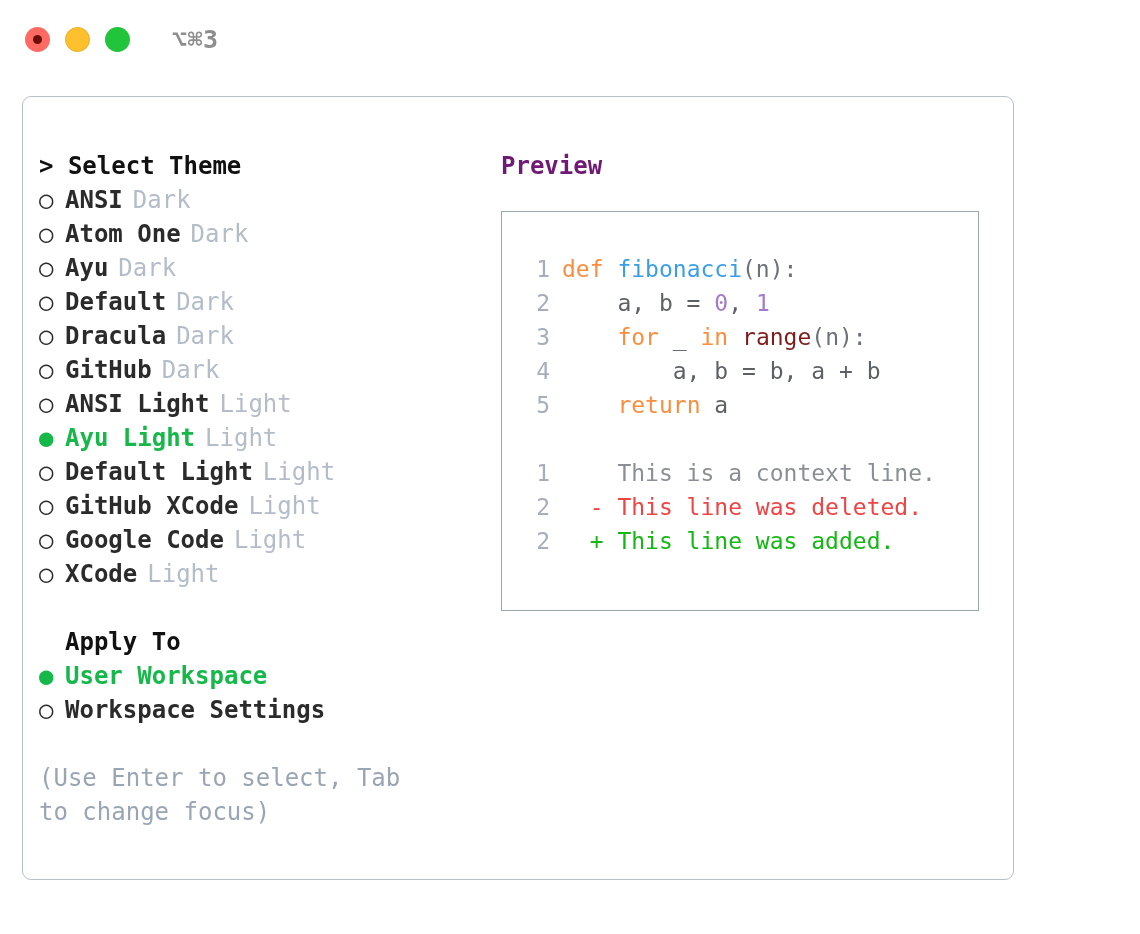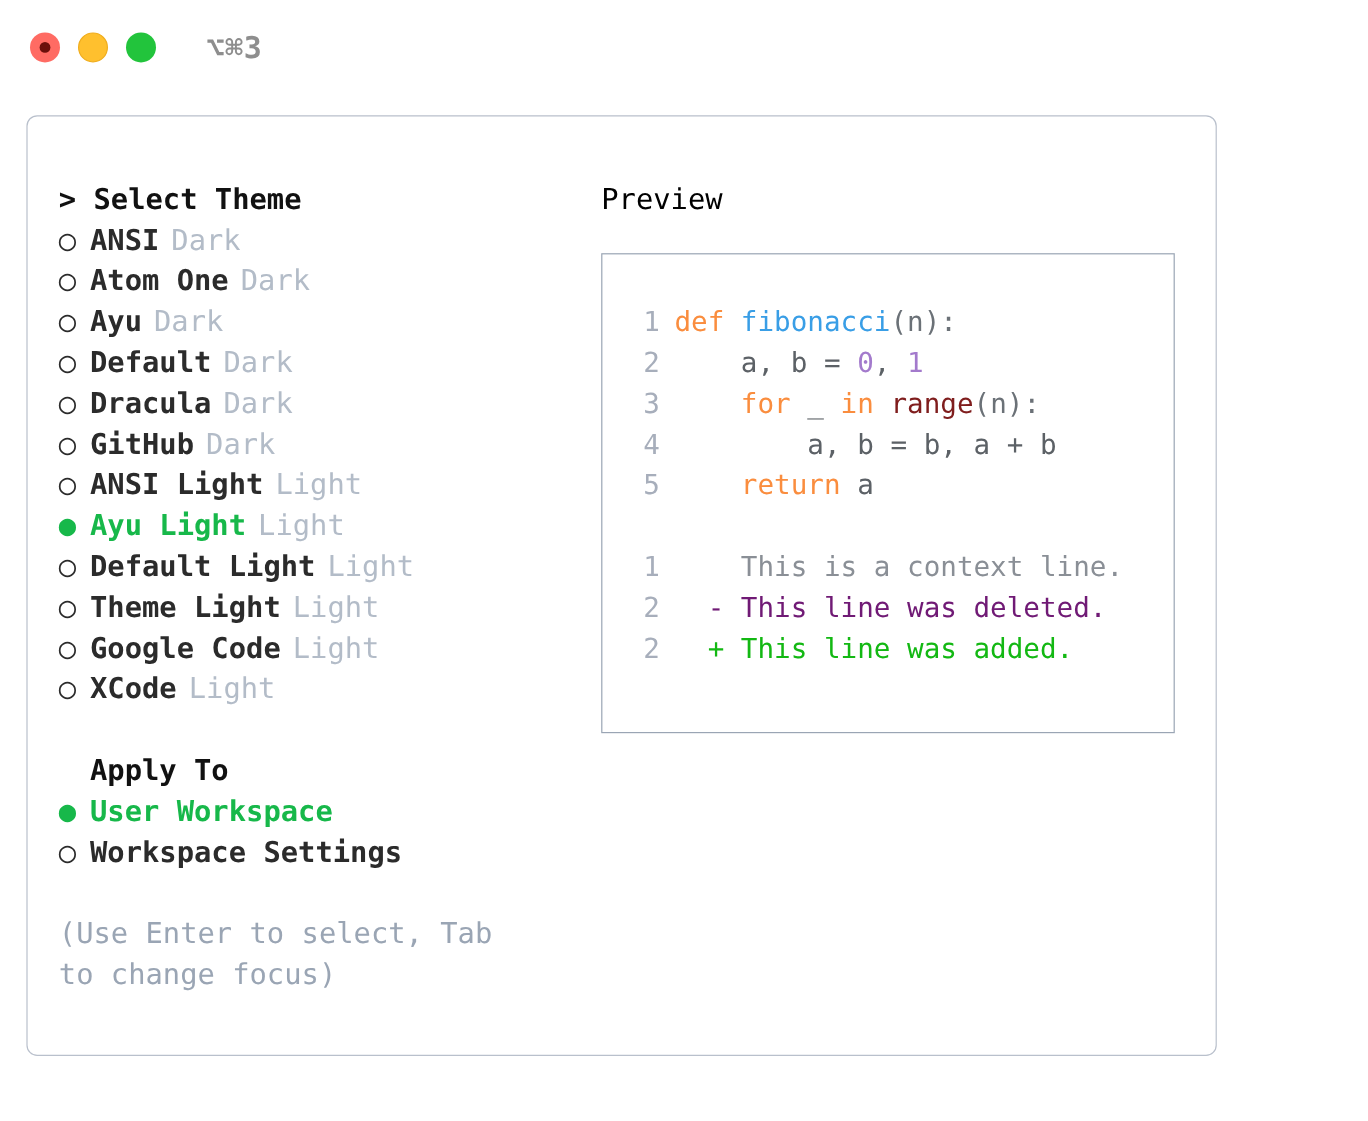--- a/index.html
+++ b/index.html
@@ -75,21 +75,21 @@
     height: 784px;
     border: 1.5px solid #b9c0cc;
     border-radius: 9px;
     box-sizing: border-box;
     background: #ffffff;
   }
 
   
   #theme-column {
     position: absolute;
-    left: 26px;
+    left: 16px;
     top: 52px;
     width: 470px;
   }
   #preview-column {
     position: absolute;
     left: 478px;
     top: 52px;
     width: 500px;
   }
 
@@ -130,22 +130,22 @@
     margin-top: 34px;
     font-size: 24px;
     line-height: 34px;
     color: #9aa5b4;
     width: 400px;
   }
 
   
   #preview-heading {
     font-size: 24px;
-    font-weight: 400;
-    color: #000000;
+    font-weight: 700;
+    color: #701a75;
     line-height: 34px;
     white-space: pre;
   }
   #preview-panel {
     margin-top: 28px;
     width: 478px;
     height: 400px;
     border: 1.5px solid #9aa5b4;
     box-sizing: border-box;
     background: #ffffff;
@@ -167,21 +167,21 @@
   .spacer-line { height: 34px; }
 
   .tok-kw   { color: #fa8d3e; }
   .tok-fn   { color: #399ee6; }
   .tok-num  { color: #a37acc; }
   .tok-call { color: #7f1d1d; }
   .tok-txt  { color: #5c6166; margin-top: 24px; }
   .tok-punc { color: #6b7177; }
 
   .diff-ctx { color: #8a8f96; }
-  .diff-del { color: #701a75; }
+  .diff-del { color: #ef4444; }
   .diff-add { color: #13b813; }
 </style>
 </head>
 <body>
 
 <div id="app-window">
 
   <div id="titlebar">
     <span class="traffic-dot" id="dot-close">
         <span class="inner"></span>
@@ -200,21 +200,21 @@
       <div id="theme-list">
           <div class="opt-row"><span class="marker unselected">○</span><span class="opt-label">ANSI</span><span class="opt-tag">Dark</span></div>
           <div class="opt-row"><span class="marker unselected">○</span><span class="opt-label">Atom One</span><span class="opt-tag">Dark</span></div>
           <div class="opt-row"><span class="marker unselected">○</span><span class="opt-label">Ayu</span><span class="opt-tag">Dark</span></div>
           <div class="opt-row"><span class="marker unselected">○</span><span class="opt-label">Default</span><span class="opt-tag">Dark</span></div>
           <div class="opt-row"><span class="marker unselected">○</span><span class="opt-label">Dracula</span><span class="opt-tag">Dark</span></div>
           <div class="opt-row"><span class="marker unselected">○</span><span class="opt-label">GitHub</span><span class="opt-tag">Dark</span></div>
           <div class="opt-row"><span class="marker unselected">○</span><span class="opt-label">ANSI Light</span><span class="opt-tag">Light</span></div>
           <div class="opt-row is-selected"><span class="marker selected">●</span><span class="opt-label">Ayu Light</span><span class="opt-tag">Light</span></div>
           <div class="opt-row"><span class="marker unselected">○</span><span class="opt-label">Default Light</span><span class="opt-tag">Light</span></div>
-          <div class="opt-row"><span class="marker unselected">○</span><span class="opt-label">Theme Light</span><span class="opt-tag">Light</span></div>
+          <div class="opt-row"><span class="marker unselected">○</span><span class="opt-label">GitHub XCode</span><span class="opt-tag">Light</span></div>
           <div class="opt-row"><span class="marker unselected">○</span><span class="opt-label">Google Code</span><span class="opt-tag">Light</span></div>
           <div class="opt-row"><span class="marker unselected">○</span><span class="opt-label">XCode</span><span class="opt-tag">Light</span></div>
         </div>
 
       <div id="apply-to-block">
         <div class="opt-row subheading-row">
           <span class="marker blank">○</span>
           <span class="opt-label">Apply To</span>
         </div>
         <div id="apply-to-list">

